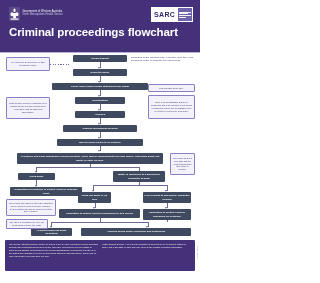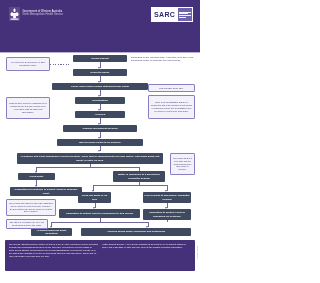--- a/index.html
+++ b/index.html
@@ -137,20 +137,21 @@
     <div class="sarc-logo">
       <span class="sarc-word">SARC</span>
       <span class="sarc-panel">
           <i></i>
           <i></i>
           <i></i>
           <i></i>
         </span>
     </div>
 
+    <div class="title">Criminal proceedings flowchart</div>
   </div>
   <div class="header-rule"></div>
 
   <div class="chart">
 
     <div class="plain" style="left:131px;top:3px;width:64px;">Depending on the individual case, it can take up to two years, sometimes longer, to complete the legal process.</div>
 
     <div class="node" style="left:73px;top:2px;width:54px;height:7px;">Sexual assault</div>
     <div class="ln v" style="left:99.6px;top:9px;height:6px;"></div>
     <div class="arw" style="left:98.2px;top:14px;"></div>

